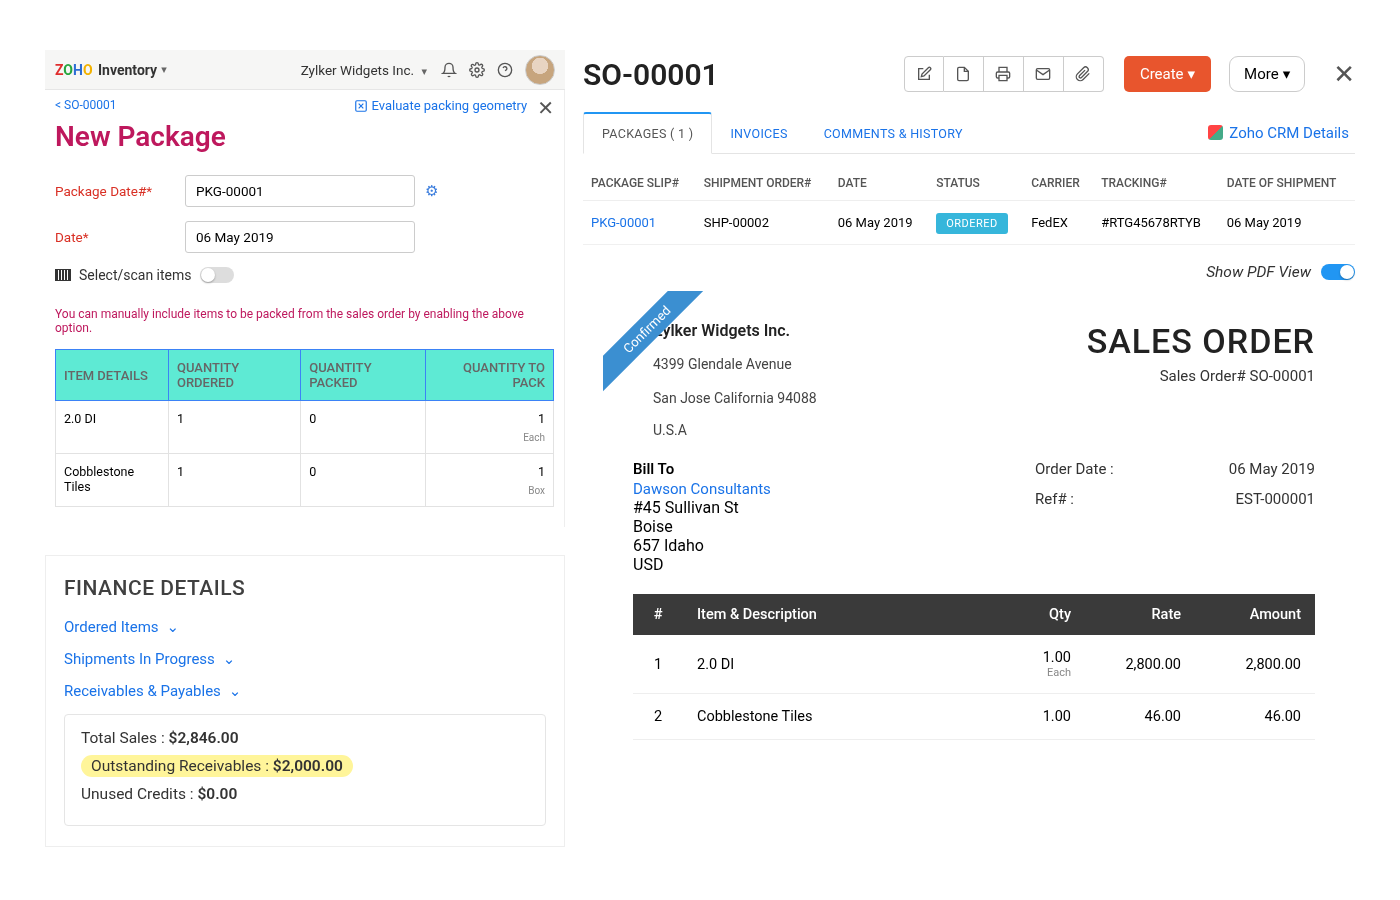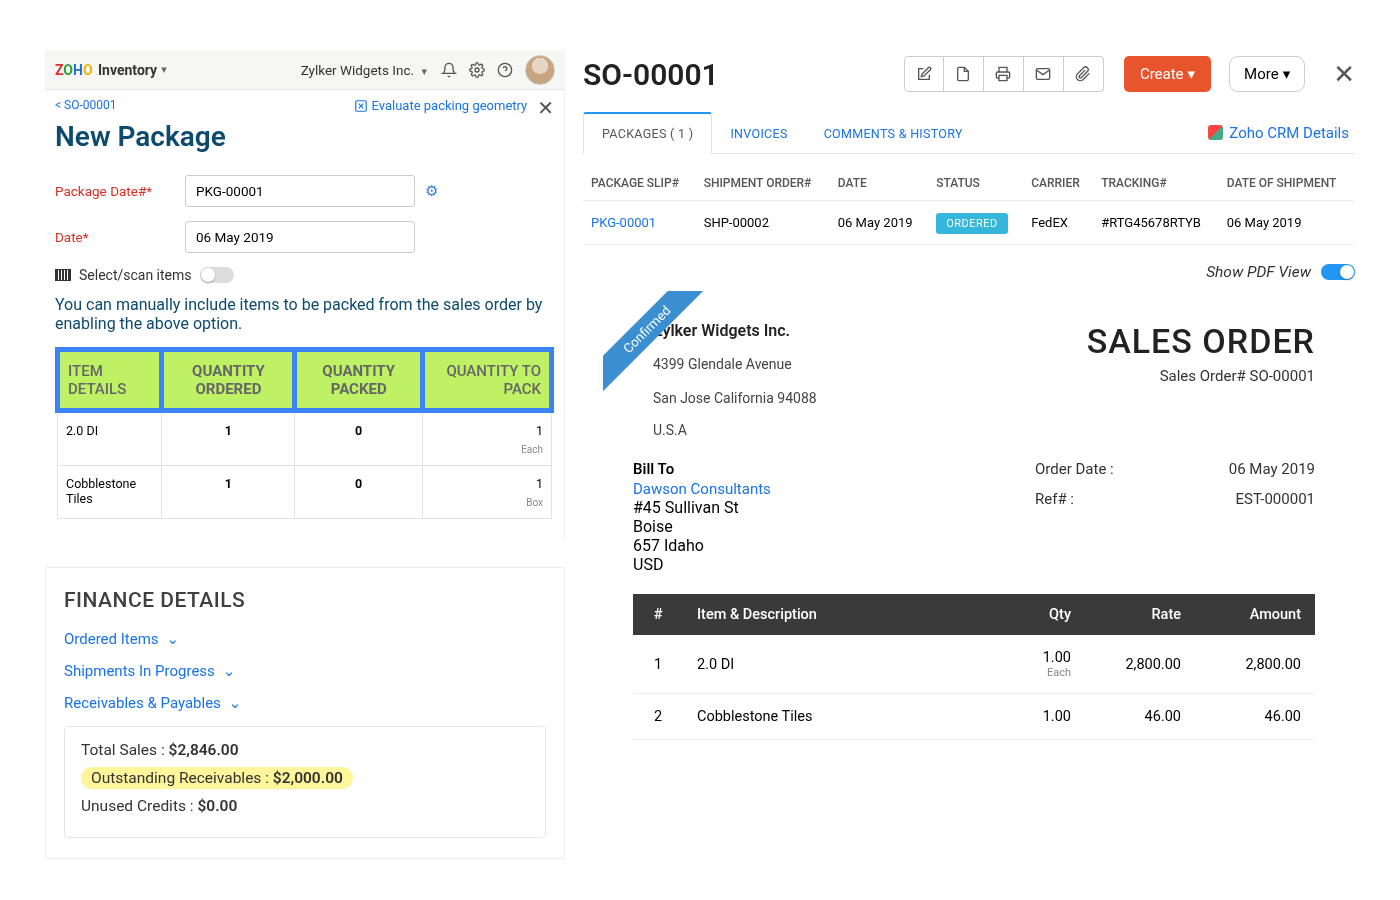--- a/index.html
+++ b/index.html
@@ -14,34 +14,34 @@
 .chev { margin-left:4px; color:#666; font-size:11px; }
 .spacer { flex:1; }
 .org-switch { font-size:13.5px; color:#333; margin-right:8px; cursor:pointer; }
 .icon-btn { width:28px; height:28px; display:inline-flex; align-items:center; justify-content:center; color:#555; cursor:pointer; border-radius:4px; }
 .avatar { width:30px; height:30px; border-radius:50%; background: radial-gradient(circle at 50% 35%, #e8d4c2 0 35%, #c7a57e 36% 100%); border:1px solid #ccc; margin-left:6px;}
 .left-body { background:#fff; padding: 8px 10px 20px 10px; border-right:1px solid #eee; }
 .crumb-row { display:flex; align-items:flex-start; }
 .crumb { font-size:12px; color:#1a73e8; cursor:pointer; }
 .eval-link { margin-left:auto; font-size:13px; color:#1a73e8; cursor:pointer; display:flex; align-items:center; gap:4px;}
 .close-x { margin-left:10px; color:#555; font-size:20px; cursor:pointer; line-height:1;}
-.page-title { font-size:28px; font-weight:600; color:#0c4a6e; margin-top:2px; margin-bottom:22px;}
+.page-title { font-size:28px; font-weight:600; color:#be185d; margin-top:2px; margin-bottom:22px;}
 .form-row { display:flex; align-items:center; margin-bottom:14px; }
 .form-label { width:130px; font-size:13.5px; color:#d93025; }
 .input { height:32px; border:1px solid #ccc; border-radius:3px; padding:0 10px; font-size:13.5px; width:230px; }
 .gear-sm { margin-left:10px; color:#3b7ddd; cursor:pointer; font-size:15px; }
 .scan-row { display:flex; align-items:center; font-size:14px; color:#333; margin-top:14px; gap:8px;}
 .barcode-ico { width:16px; height:12px; background: repeating-linear-gradient(90deg,#333 0 1.5px,transparent 1.5px 3px); display:inline-block; border:1px solid #333;}
 .toggle { width:34px; height:16px; border-radius:16px; background:#ddd; position:relative; cursor:pointer;}
 .toggle .knob{ width:14px;height:14px;border-radius:50%;background:#fff;position:absolute;top:1px;left:1px;box-shadow:0 1px 2px rgba(0,0,0,.3);}
 .toggle.on{ background:#2196f3;} .toggle.on .knob{ left:auto; right:1px;}
-.hint { font-size:16px; color:#0c4a6e; margin-top:12px; margin-bottom:14px;}
+.hint { font-size:12px; color:#be185d; margin-top:24px; margin-bottom:14px;}
 .items-table { width:100%; border-collapse:collapse; font-size:12.5px; }
-.items-table th { background:#bef264; color:#666; font-weight:500; text-align:left; padding:10px 8px; border:5px solid #3b82f6; font-size:15px;}
-.items-table th.c, .items-table td.c { text-align:center;font-weight:bold;}
+.items-table th { background:#5eead4; color:#666; font-weight:500; text-align:left; padding:10px 8px; border:1px solid #3b82f6; font-size:13px;}
+.items-table th.c, .items-table td.c { }
 .items-table th.r, .items-table td.r { text-align:right;}
 .items-table td { padding:10px 8px; border:1px solid #e2e2e2; vertical-align:top;}
 .unit { font-size:10px; color:#888; display:block; text-align:right; margin-top:6px;}
 
 .finance { background:#fff; margin-top:28px; padding:20px 18px; border:1px solid #eee;}
 .fin-title { font-size:21px; color:#404040; letter-spacing:.5px; margin-bottom:18px; font-weight:500;}
 .fin-link { font-size:15px; color:#1a73e8; margin-bottom:14px; cursor:pointer; display:flex; align-items:center; gap:8px;}
 .fin-box { border:1px solid #e5e5e5; border-radius:4px; padding:14px 16px; margin-top:6px;}
 .fin-line { font-size:15.5px; color:#333; margin-bottom:8px;}
 .fin-line .amt{ font-weight:600;}

